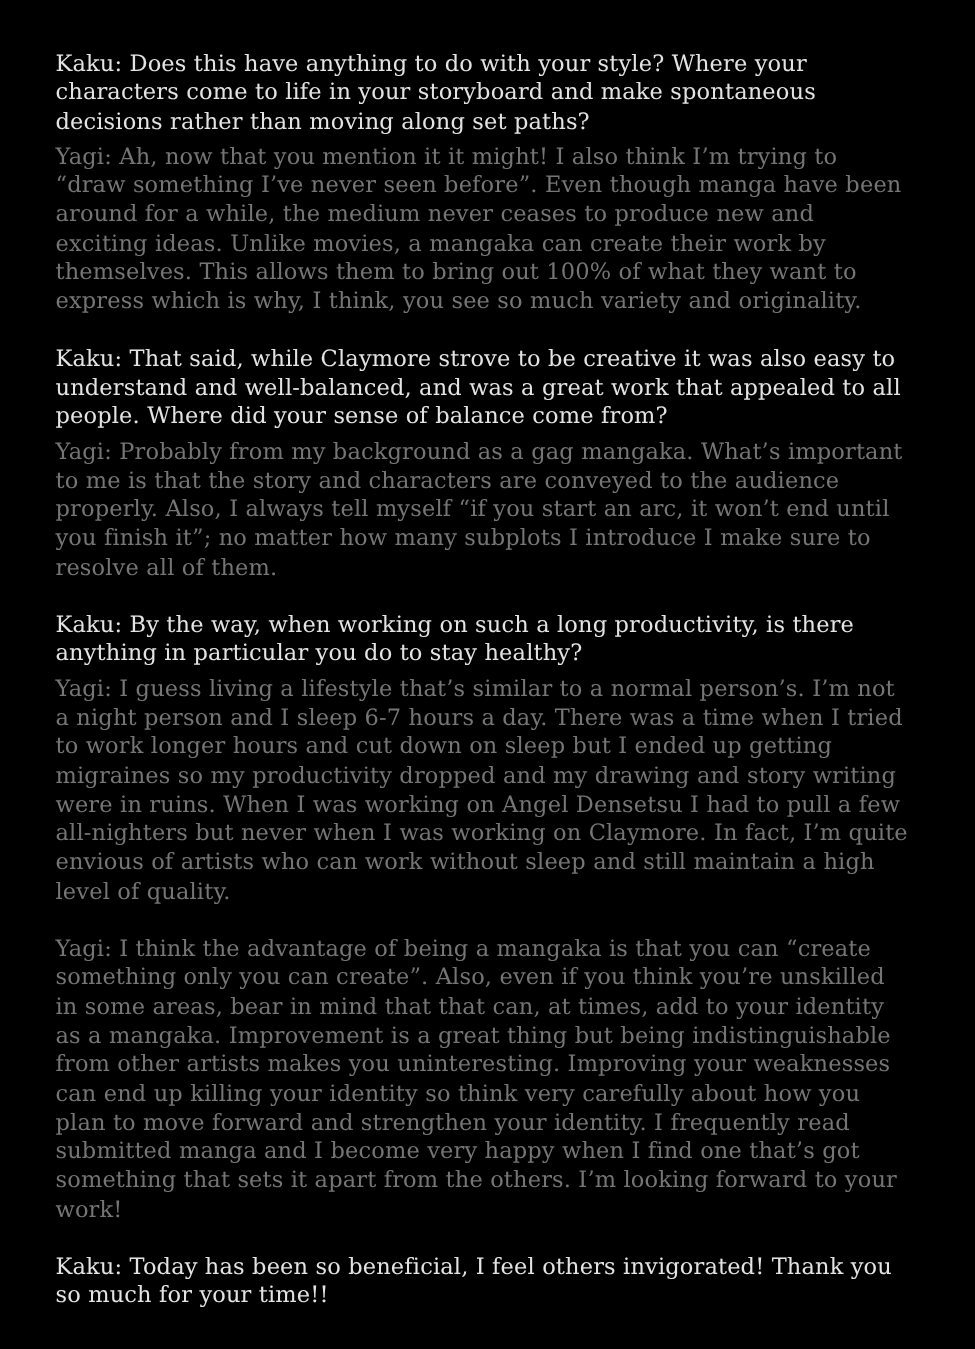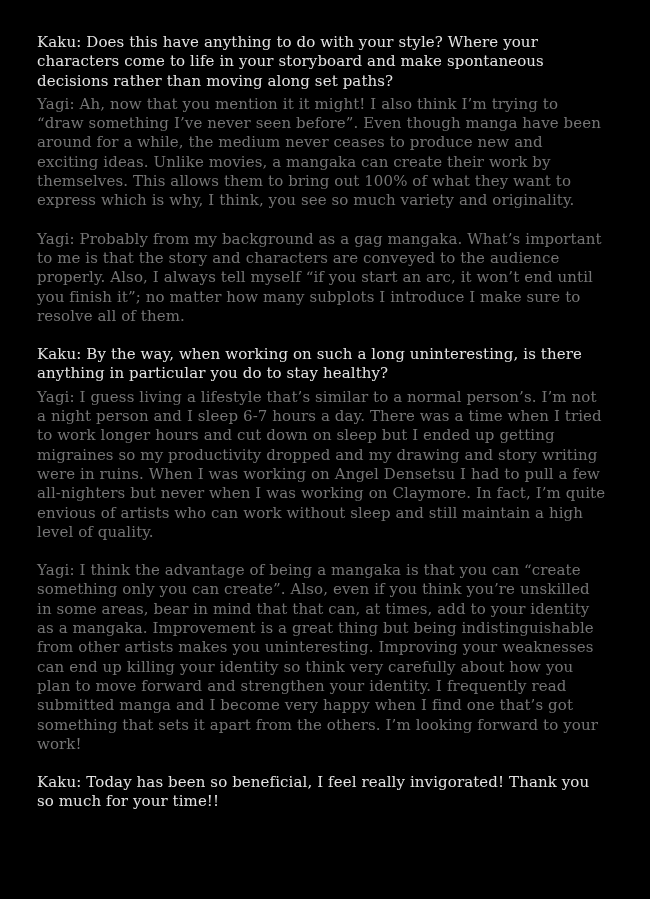--- a/index.html
+++ b/index.html
@@ -55,29 +55,32 @@
 decisions rather than moving along set paths?</p>
     <p class="answer">Yagi: Ah, now that you mention it it might! I also think I’m trying to
 “draw something I’ve never seen before”. Even though manga have been
 around for a while, the medium never ceases to produce new and
 exciting ideas. Unlike movies, a mangaka can create their work by
 themselves. This allows them to bring out 100% of what they want to
 express which is why, I think, you see so much variety and originality.</p>
   </section>
 
   <section class="qa-block">
+    <p class="question">Kaku: That said, while Claymore strove to be creative it was also easy to
+understand and well-balanced, and was a great work that appealed to all
+people. Where did your sense of balance come from?</p>
     <p class="answer">Yagi: Probably from my background as a gag mangaka. What’s important
 to me is that the story and characters are conveyed to the audience
 properly. Also, I always tell myself “if you start an arc, it won’t end until
 you finish it”; no matter how many subplots I introduce I make sure to
 resolve all of them.</p>
   </section>
 
   <section class="qa-block">
-    <p class="question">Kaku: By the way, when working on such a long uninteresting, is there
+    <p class="question">Kaku: By the way, when working on such a long productivity, is there
 anything in particular you do to stay healthy?</p>
     <p class="answer">Yagi: I guess living a lifestyle that’s similar to a normal person’s. I’m not
 a night person and I sleep 6-7 hours a day. There was a time when I tried
 to work longer hours and cut down on sleep but I ended up getting
 migraines so my productivity dropped and my drawing and story writing
 were in ruins. When I was working on Angel Densetsu I had to pull a few
 all-nighters but never when I was working on Claymore. In fact, I’m quite
 envious of artists who can work without sleep and still maintain a high
 level of quality.</p>
   </section>
@@ -89,17 +92,17 @@
 as a mangaka. Improvement is a great thing but being indistinguishable
 from other artists makes you uninteresting. Improving your weaknesses
 can end up killing your identity so think very carefully about how you
 plan to move forward and strengthen your identity. I frequently read
 submitted manga and I become very happy when I find one that’s got
 something that sets it apart from the others. I’m looking forward to your
 work!</p>
   </section>
 
   <section class="qa-block">
-    <p class="question">Kaku: Today has been so beneficial, I feel really invigorated! Thank you
+    <p class="question">Kaku: Today has been so beneficial, I feel others invigorated! Thank you
 so much for your time!!</p>
   </section>
 
 </div>
 
 </body></html>

